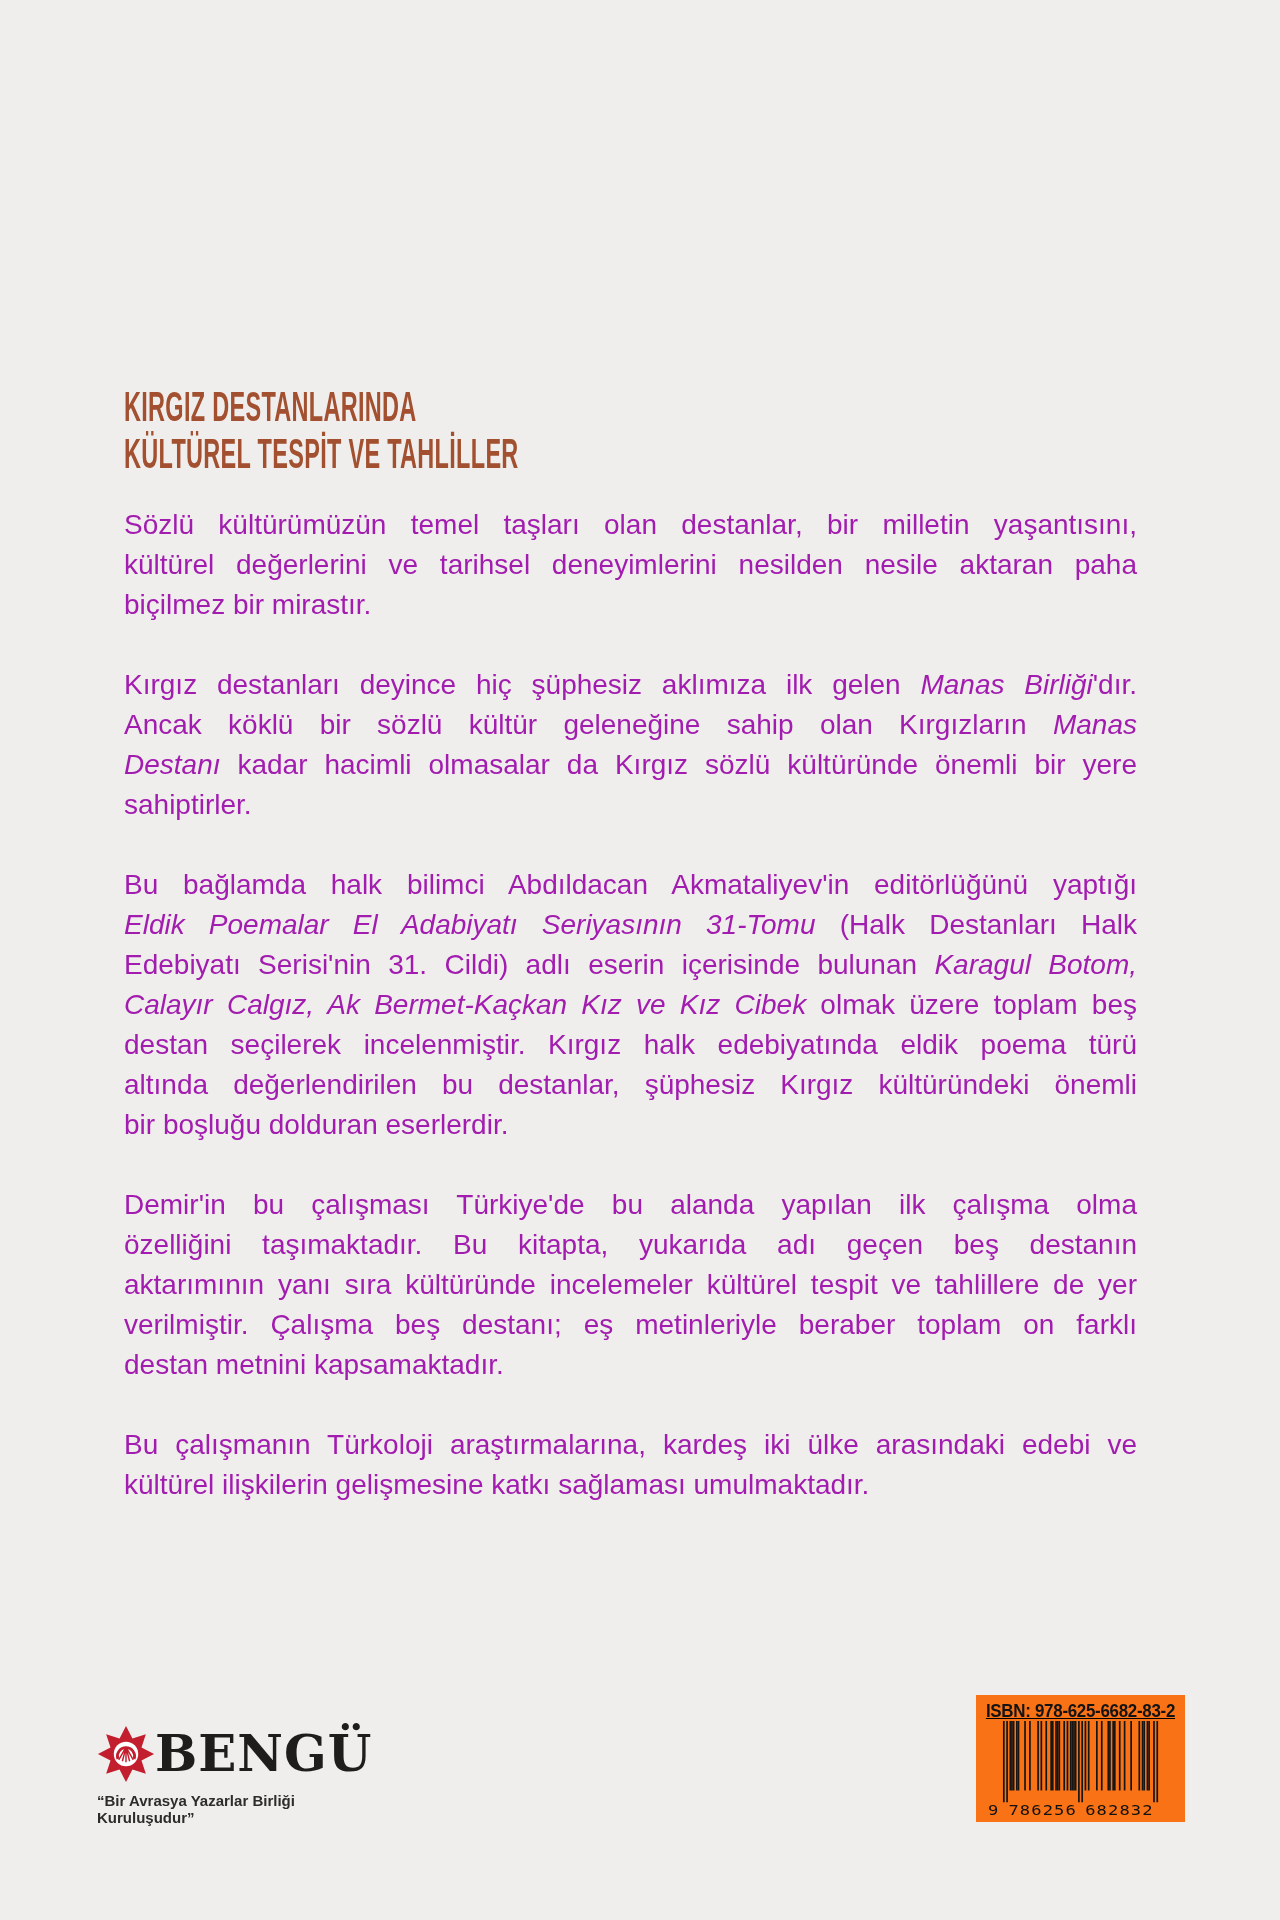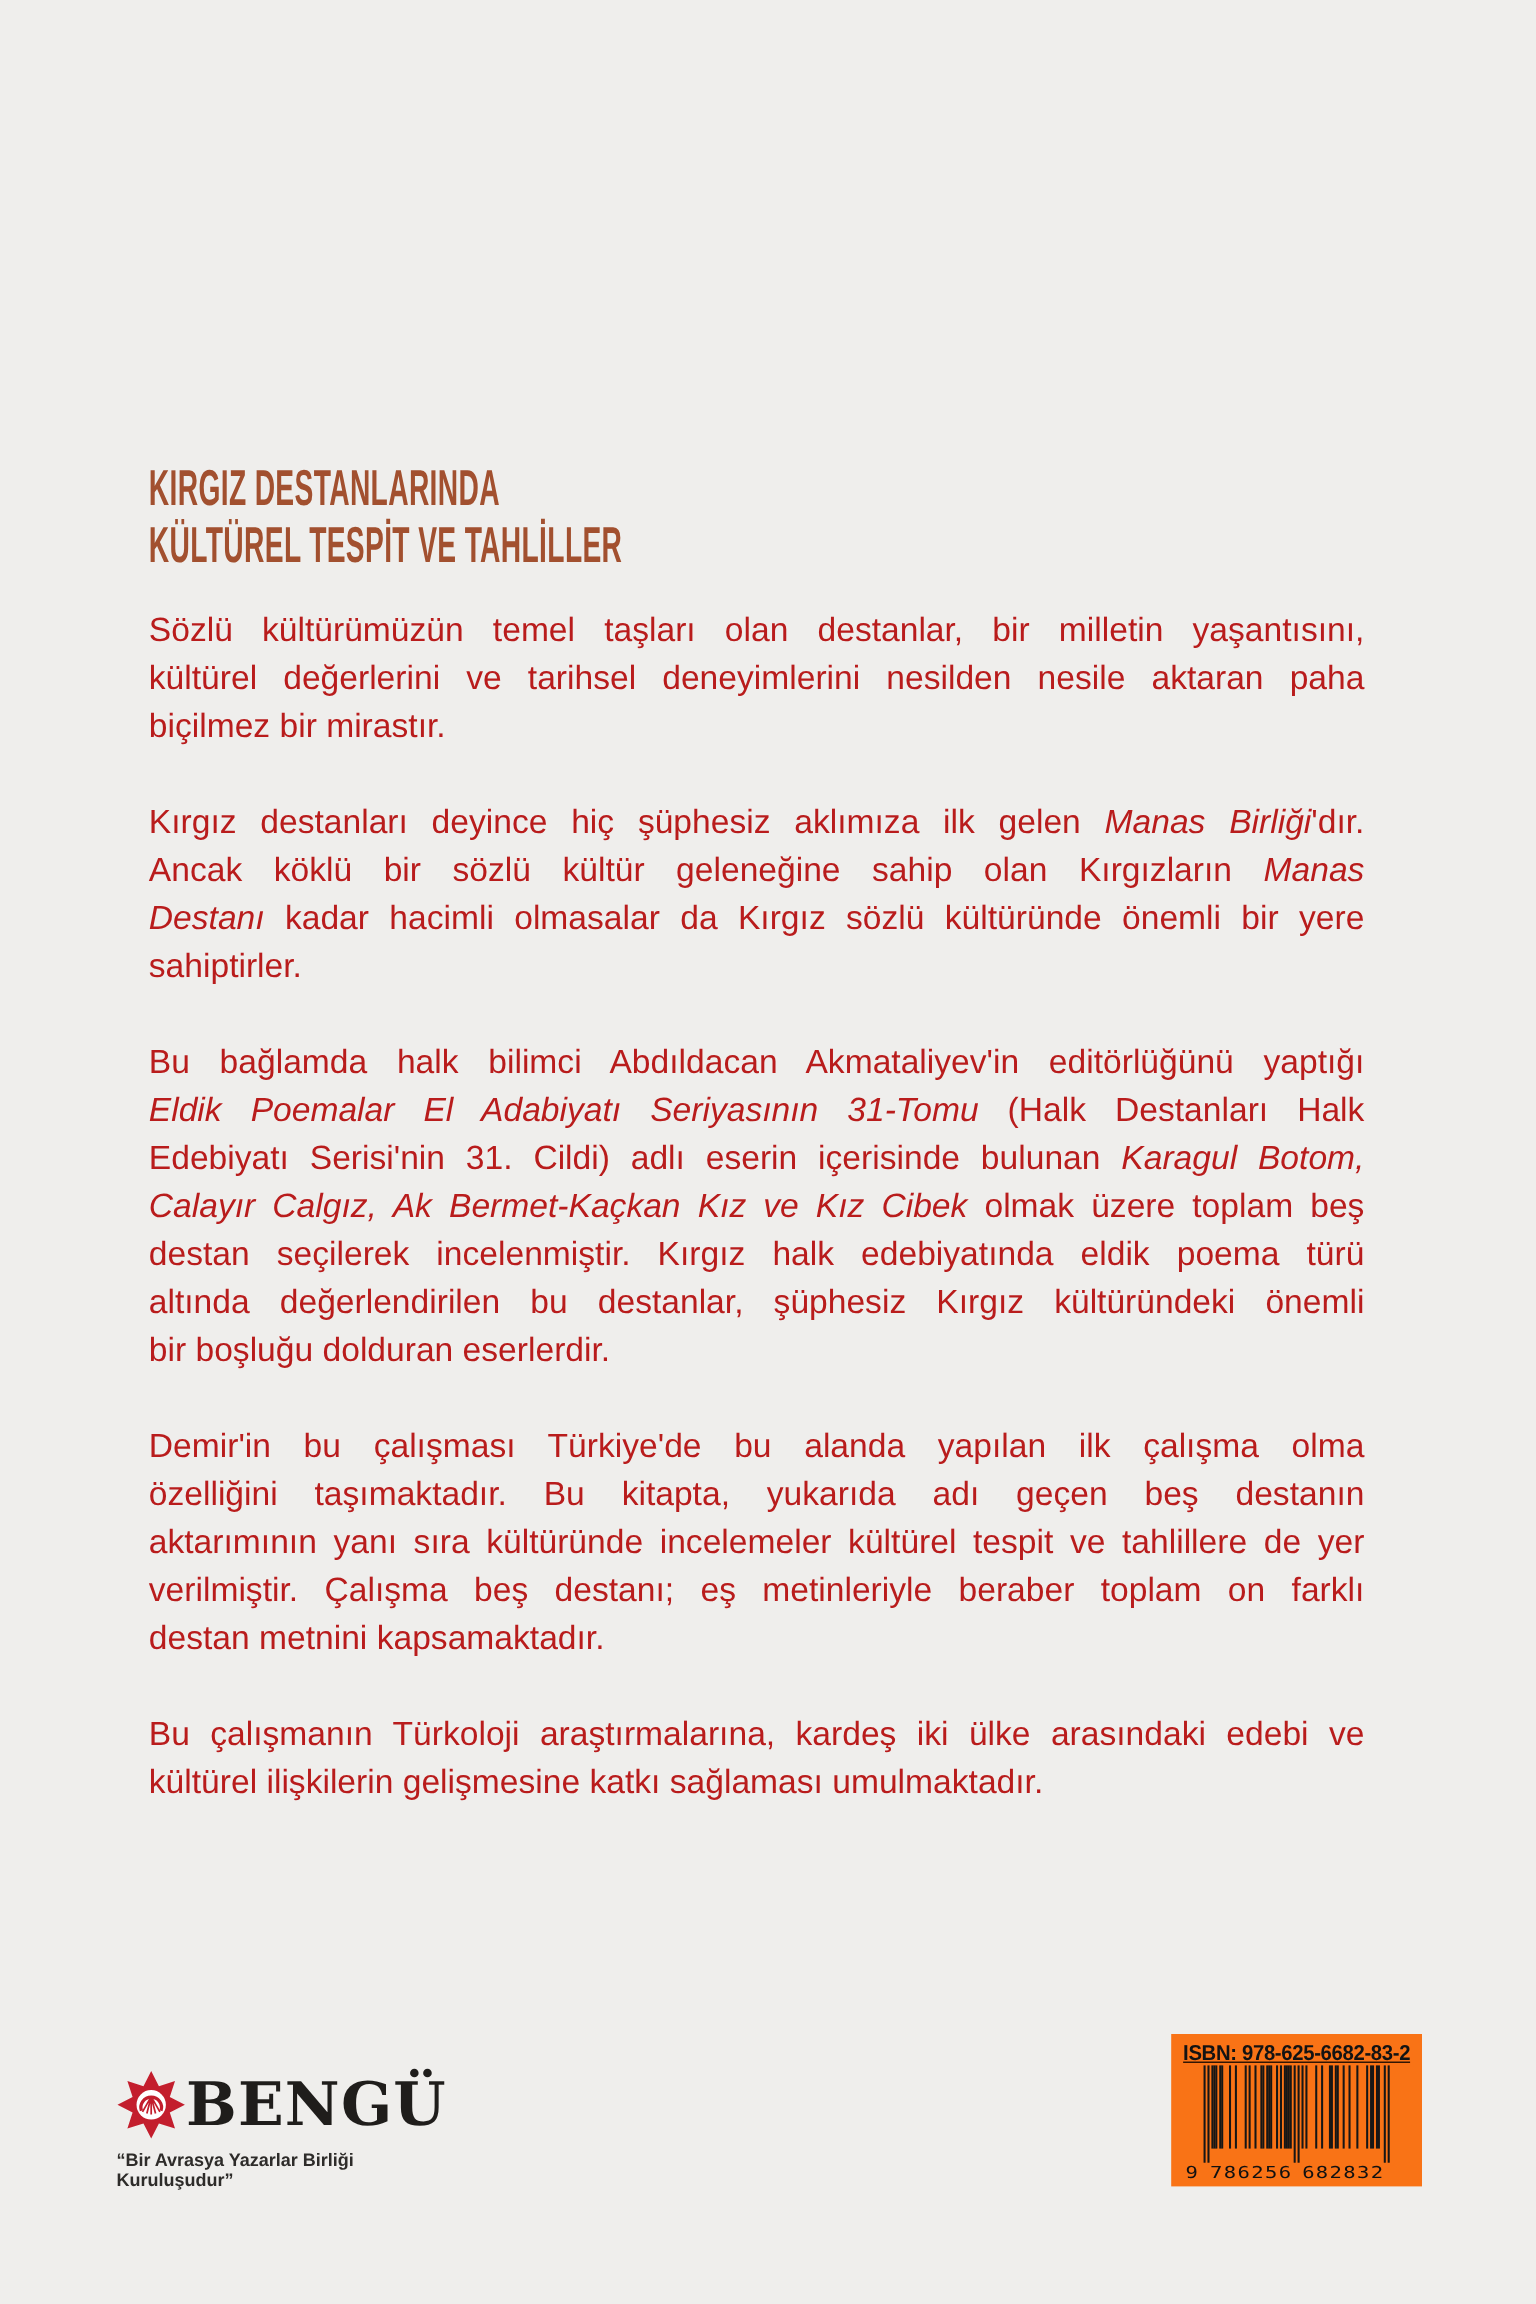--- a/index.html
+++ b/index.html
@@ -9,21 +9,21 @@
     padding-left:47px;
   }
   .title{
     position:absolute;left:124px;top:383px;
     color:#a2502f;font-weight:bold;font-size:42px;line-height:47px;
     letter-spacing:.5px;white-space:pre-line;
     transform:scaleX(.56);transform-origin:left top;
   }
   .synopsis{
     position:absolute;left:124px;top:505px;width:1013px;
-    font-size:28px;line-height:40px;color:#b91c1c;
+    font-size:28px;line-height:40px;color:#a21caf;
   }
   .para{margin:0 0 40px 0;}
   .line{text-align:justify;text-align-last:justify;text-justify:inter-word;}
   .line.last{text-align-last:left;}
   .line .it{font-style:italic;}
   .publisher{position:absolute;left:97px;top:1721px;width:250px;}
   .pub-row{display:flex;align-items:center;justify-content:space-between;}
   .star{width:58px;height:66px;flex:0 0 auto;}
   .pub-name{
     font-family:"DejaVu Serif","Liberation Serif",serif;font-weight:bold;

